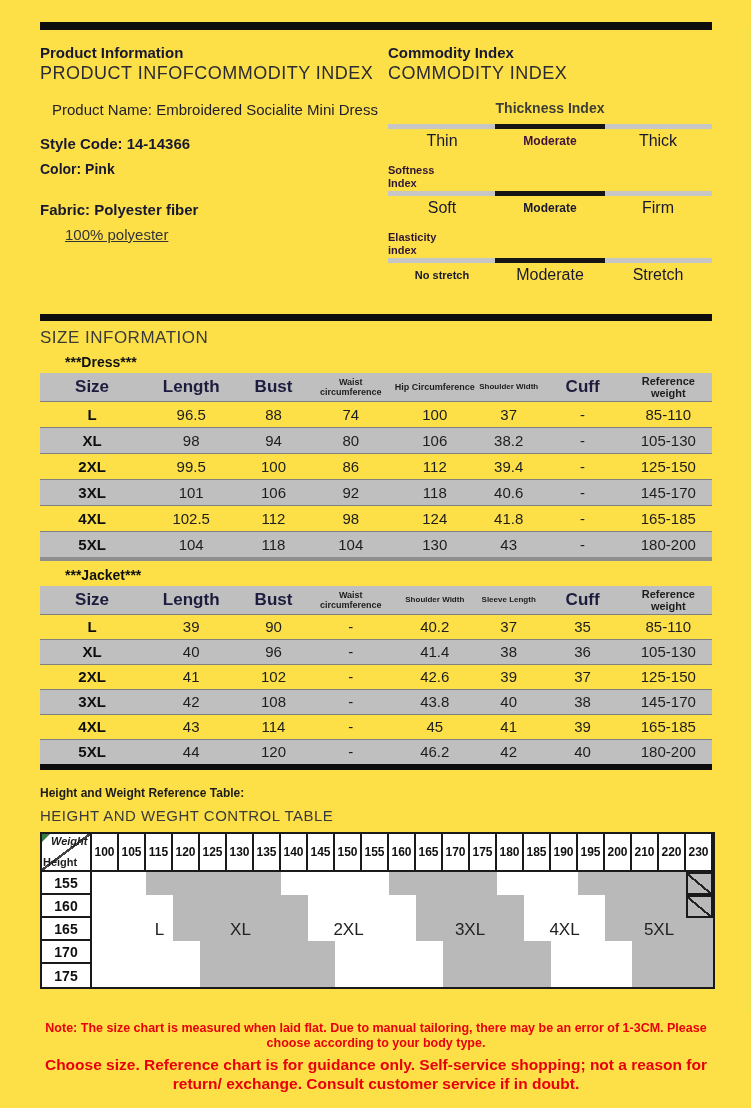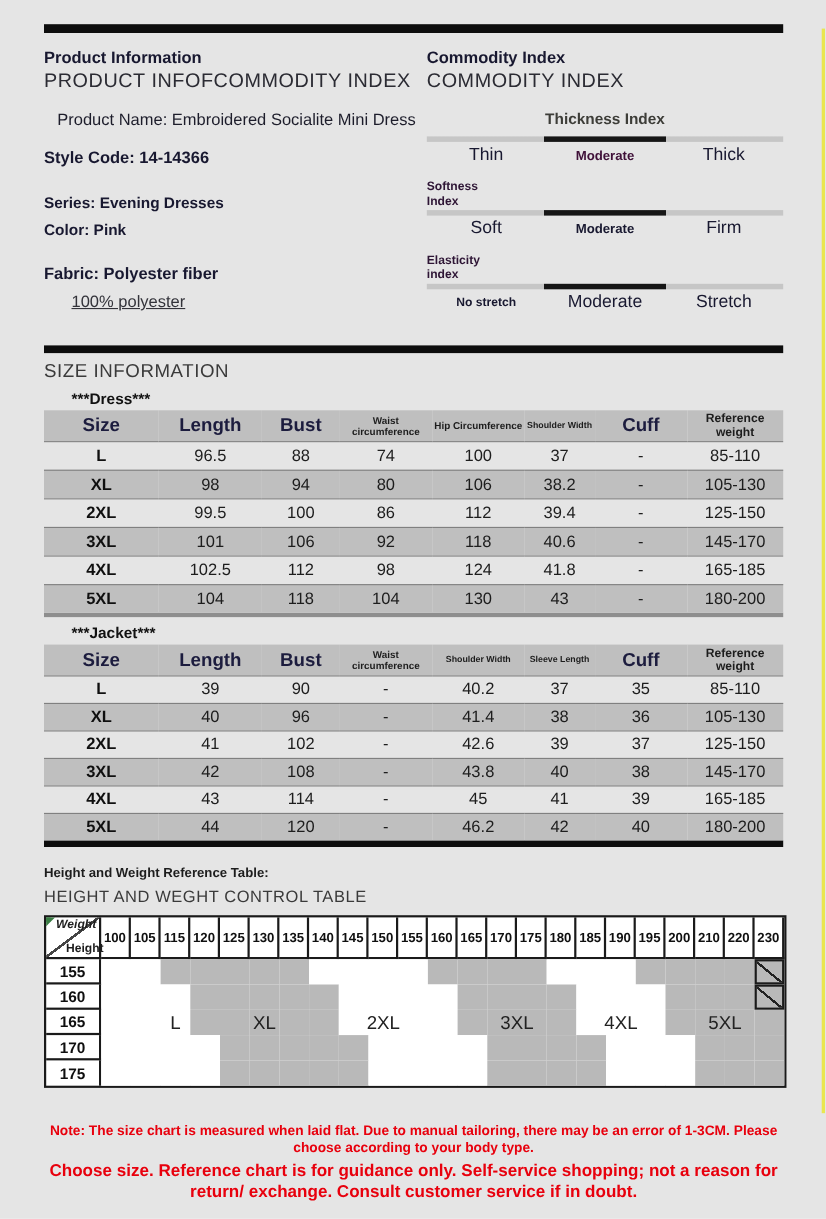--- a/index.html
+++ b/index.html
@@ -1,17 +1,17 @@
 <!DOCTYPE html>
 <html><head>
 <meta charset="utf-8">
 <style>
   * { margin:0; padding:0; box-sizing:border-box; }
   body { background:#fff; font-family:"Liberation Sans", sans-serif; }
-  .page { position:relative; width:751px; height:1108px; background:#e5e5e5; overflow:hidden; }
+  .page { position:relative; width:751px; height:1108px; background:#fde047; overflow:hidden; }
   .yellow-edge { position:absolute; right:1px; top:26px; width:3px; height:986px; background:#e9e64f; }
 
   .content { padding:0 39px 0 40px; }
   .top-rule { margin-top:22px; height:8px; background:#0d0d0d; }
 
   .header-flex { display:flex; margin-top:14px; }
   .col-left { width:348px; }
   .col-right { width:324px; }
 
   .h-main { font-size:15px; font-weight:bold; color:#181830; line-height:18px; }
@@ -59,21 +59,21 @@
   .hw-sub { margin-top:7px; font-size:15px; color:#3a3a3a; letter-spacing:0.5px; }
 
   .hw-grid { position:relative; margin-top:8px; display:grid;
              grid-template-columns:50px repeat(23,27px);
              grid-auto-rows:23px; grid-template-rows:38px;
              border:2px solid #1a1a1a; width:675px; background:#fff; }
   .corner { position:relative; border-right:2px solid #1a1a1a; border-bottom:2px solid #1a1a1a;
             background:
               linear-gradient(to bottom right, transparent 48%, #444 48%, #444 52%, transparent 52%); }
   .corner .cw { position:absolute; top:1px; left:9px; font-size:11px; font-weight:bold; font-style:italic; color:#1d1d1d; }
-  .corner .ch { position:absolute; bottom:2px; left:18px; font-size:11px; font-weight:bold; color:#1d1d1d; }
+  .corner .ch { position:absolute; bottom:2px; left:1px; font-size:11px; font-weight:bold; color:#1d1d1d; }
   .corner .green-mark { position:absolute; top:0; left:0; width:0; height:0;
             border:4px solid transparent; border-top-color:#3a7d44; border-left-color:#3a7d44; }
   .wcell { border-right:2px solid #1a1a1a; border-bottom:2px solid #1a1a1a;
            display:flex; align-items:center; justify-content:center;
            font-size:12px; font-weight:bold; color:#0f0f0f; }
   .wcell:last-of-type { border-right:none; }
   .hcell { border-right:2px solid #1a1a1a; border-bottom:2px solid #1a1a1a;
            display:flex; align-items:center; justify-content:center;
            font-size:14px; font-weight:bold; color:#0f0f0f; }
   .hcell.last { border-bottom:none; }
@@ -96,21 +96,20 @@
   <div class="content">
 
     <div class="top-rule"></div>
 
     <div class="header-flex">
       <div class="col-left">
         <div class="h-main">Product Information</div>
         <div class="h-sub"><span>PRODUCT INFOF</span><span>COMMODITY INDEX</span></div>
         <div class="p-name">Product Name: Embroidered Socialite Mini Dress</div>
         <div class="p-style">Style Code: 14-14366</div>
-        <div class="p-series">Series: Evening Dresses</div>
         <div class="p-color">Color: Pink</div>
         <div class="p-fabric">Fabric: Polyester fiber</div>
         <div class="p-fabric2">100% polyester</div>
       </div>
       <div class="col-right">
         <div class="h-main">Commodity Index</div>
         <div class="h-sub">COMMODITY INDEX</div>
         <div class="indices" id="indices">
             <div class="idx-block">
               <div class="idx-title-big">

